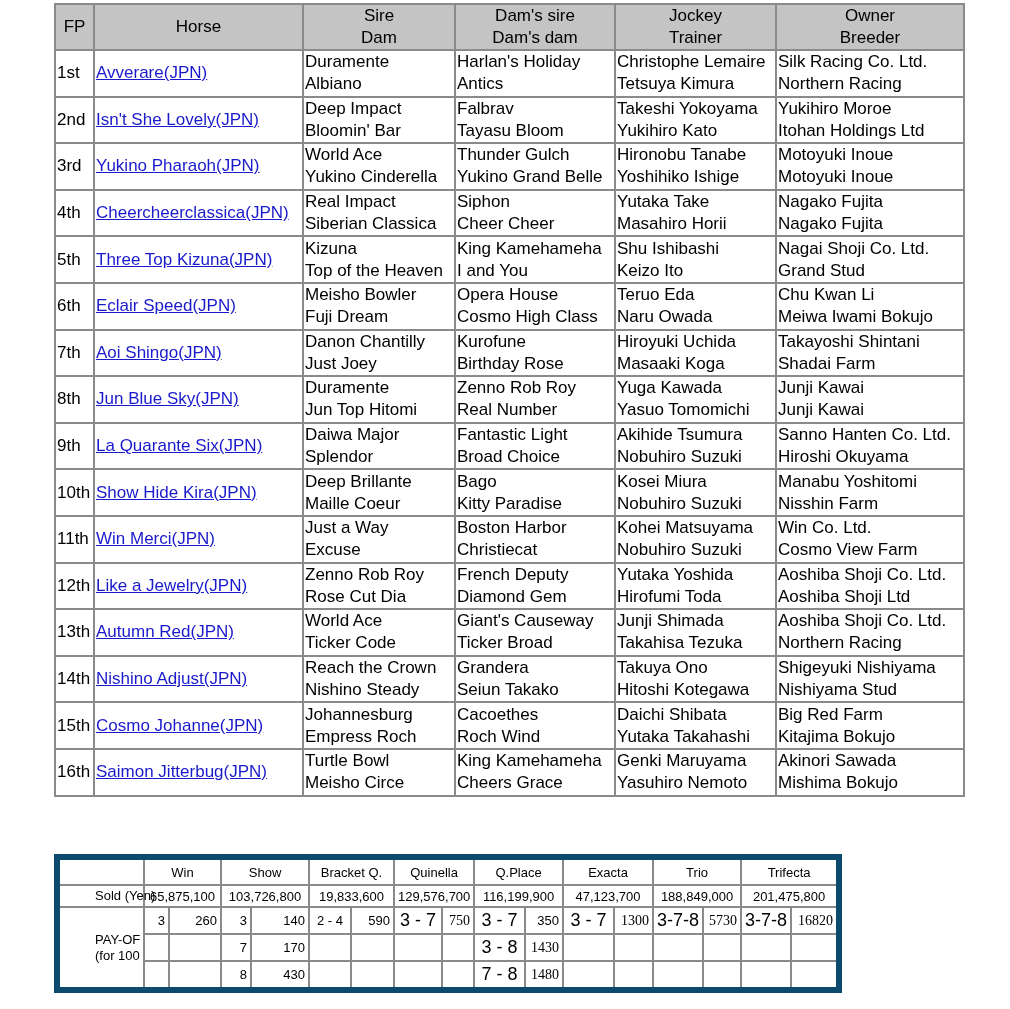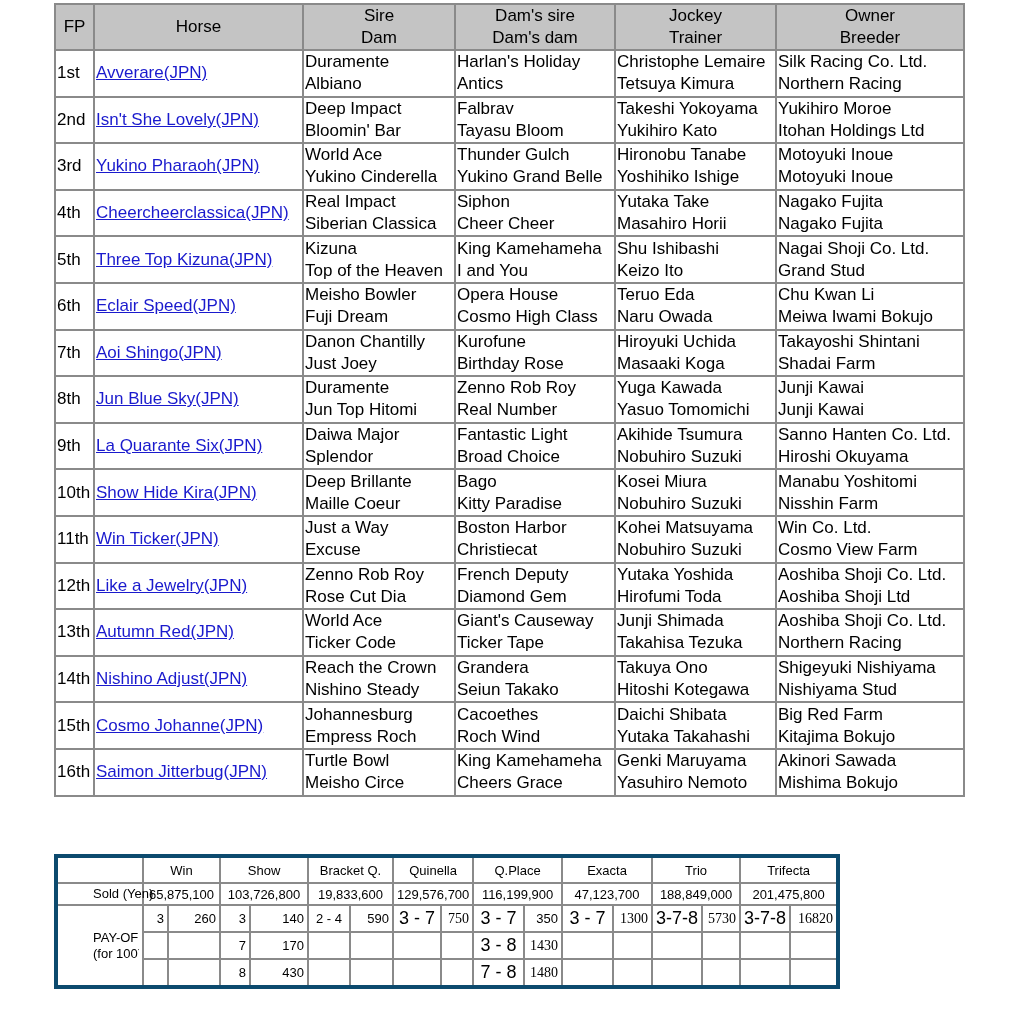--- a/index.html
+++ b/index.html
@@ -16,21 +16,21 @@
     #results thead th {
       background: #c4c4c4; font-weight: normal; text-align: center; height: 44px;
     }
     #results tbody td { height: 44.6px; }
     #results td.fp { text-align: left; padding-right: 17px; }
     #results a { color: #1a1acd; text-decoration: underline; }
     .line { display: block; white-space: nowrap; overflow: hidden; }
 
     #payoff {
       position: absolute; left: 54px; top: 854px; width: 782px;
-      table-layout: fixed; border: 4px solid #0c4a6e;
+      table-layout: fixed; border: 6px solid #0c4a6e;
     }
     #payoff th, #payoff td {
       border: 2px solid #8a8a8a; font-size: 13px; padding: 0 3px; white-space: nowrap;
     }
     #payoff thead th { font-weight: normal; text-align: center; height: 24px; }
     #payoff .sold td { text-align: center; height: 20px; }
     #payoff .sold td.lbl { text-align: center; }
     #payoff .pay td { height: 25px; text-align: right; }
     #payoff td.big { font-size: 18px; text-align: center; margin-left: 48px; }
     #payoff td.sm { font-size: 14px; font-family: Liberation Serif, serif; }
@@ -267,21 +267,21 @@
           <span class="line">Kosei Miura</span>
           <span class="line">Nobuhiro Suzuki</span>
         </td>
         <td>
           <span class="line">Manabu Yoshitomi</span>
           <span class="line">Nisshin Farm</span>
         </td>
       </tr>
       <tr>
         <td class="fp">11th</td>
-        <td><a href="#">Win Ticker(JPN)</a></td>
+        <td><a href="#">Win Merci(JPN)</a></td>
         <td>
           <span class="line">Just a Way</span>
           <span class="line">Excuse</span>
         </td>
         <td>
           <span class="line">Boston Harbor</span>
           <span class="line">Christiecat</span>
         </td>
         <td>
           <span class="line">Kohei Matsuyama</span>
@@ -314,21 +314,21 @@
       </tr>
       <tr>
         <td class="fp">13th</td>
         <td><a href="#">Autumn Red(JPN)</a></td>
         <td>
           <span class="line">World Ace</span>
           <span class="line">Ticker Code</span>
         </td>
         <td>
           <span class="line">Giant's Causeway</span>
-          <span class="line">Ticker Tape</span>
+          <span class="line">Ticker Broad</span>
         </td>
         <td>
           <span class="line">Junji Shimada</span>
           <span class="line">Takahisa Tezuka</span>
         </td>
         <td>
           <span class="line">Aoshiba Shoji Co. Ltd.</span>
           <span class="line">Northern Racing</span>
         </td>
       </tr>

